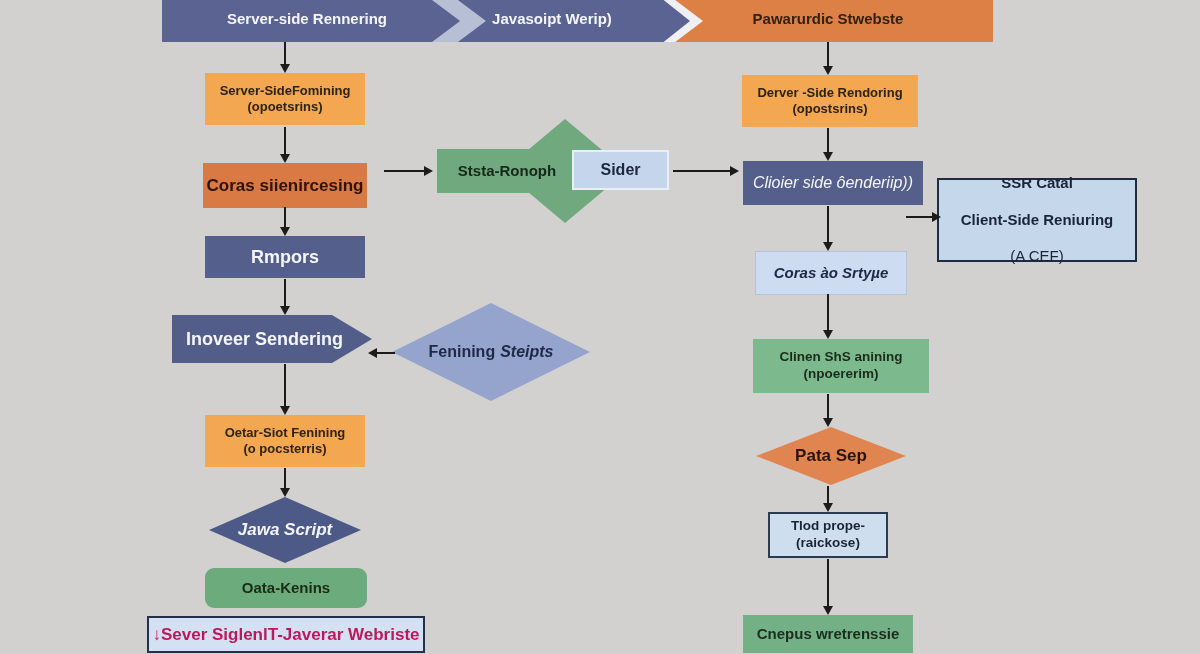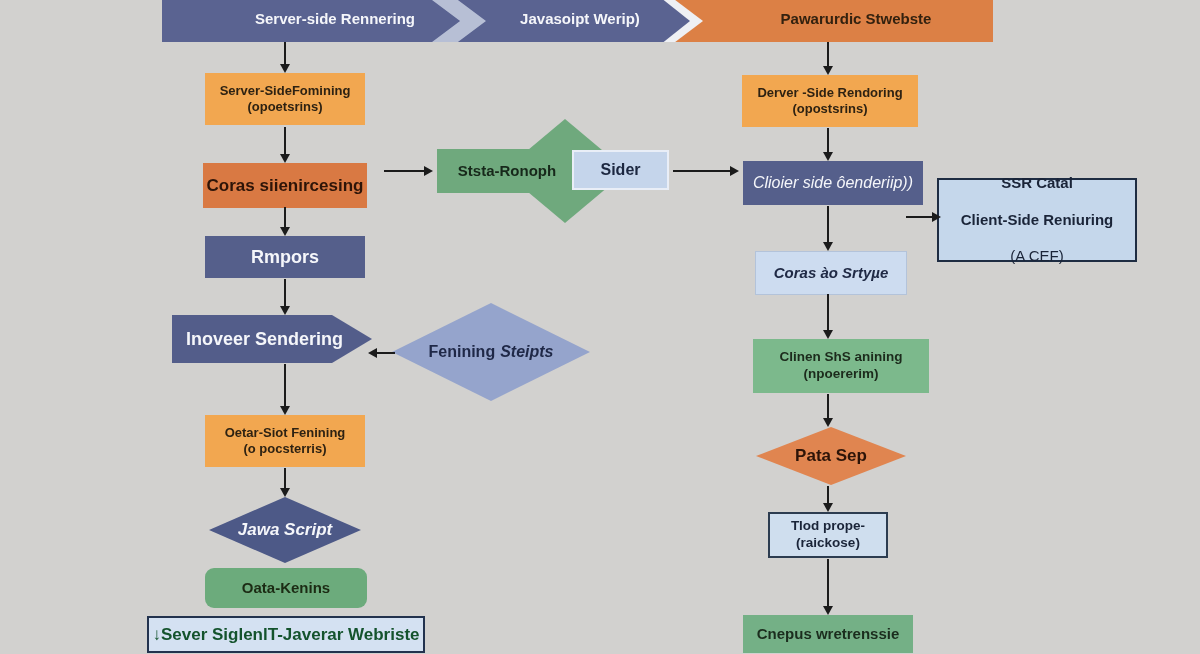--- a/index.html
+++ b/index.html
@@ -18,21 +18,21 @@
   .whitetext{color:#f5f6fa;}
   
   .banner-orange{left:658px;top:0;width:335px;height:42px;background:#dc8045;}
   .banner-white-chev{left:645px;top:0;width:58px;height:42px;background:#eef0f4;
     clip-path:polygon(0 0,52% 0,100% 50%,52% 100%,0 100%);}
   .banner-blue{left:162px;top:0;width:528px;height:42px;background:#5a6391;
     clip-path:polygon(0 0,95% 0,100% 50%,95% 100%,0 100%);}
   .banner-band{left:432px;top:0;width:54px;height:42px;background:#b7bfd5;
     clip-path:polygon(0 0,48% 0,100% 50%,48% 100%,0 100%,52% 50%);}
   .banner-text{position:absolute;top:0;height:36px;display:flex;align-items:center;
-    justify-content:center;font-weight:bold;font-size:15px;padding-left:28px;}
+    justify-content:center;font-weight:bold;font-size:15px;}
   
   .diamond{clip-path:polygon(50% 0,100% 50%,50% 100%,0 50%);}
   .rarrow{clip-path:polygon(0 0,80% 0,100% 50%,80% 100%,0 100%);}
   
   .av{position:absolute;width:2px;background:#1b1b1b;}
   .av::after{content:'';position:absolute;left:-4px;bottom:-9px;width:0;height:0;
     border-left:5px solid transparent;border-right:5px solid transparent;
     border-top:9px solid #1b1b1b;}
   .ah{position:absolute;height:2px;background:#1b1b1b;}
   .ah::after{content:'';position:absolute;top:-4px;right:-9px;width:0;height:0;
@@ -73,21 +73,21 @@
   <div class="node darktext" style="left:205px;top:415px;width:160px;height:52px;background:#f2a750;font-size:13px;font-weight:bold;">
     <span>Oetar-Siot Fenining</span>
     <span>(o pocsterris)</span>
   </div>
   <div class="node whitetext diamond it" style="left:209px;top:497px;width:152px;height:66px;background:#4d5987;font-size:17px;font-weight:bold;">
     <span>Jawa Script</span>
   </div>
   <div class="node" style="left:205px;top:568px;width:162px;height:40px;background:#6cab7c;font-size:15px;font-weight:bold;color:#1c2b14;border-radius:9px;">
     <span>Oata-Kenins</span>
   </div>
-  <div class="node" style="left:147px;top:616px;width:274px;height:33px;background:#d4e1f2;border:2px solid #22324e;font-size:17px;font-weight:bold;color:#14532d;">
+  <div class="node" style="left:147px;top:616px;width:274px;height:33px;background:#d4e1f2;border:2px solid #22324e;font-size:17px;font-weight:bold;color:#be185d;">
     <span>↓Sever SiglenlT-Javerar Webriste</span>
   </div>
 
   <div class="abs diamond" style="left:503px;top:119px;width:124px;height:104px;background:#6fa97d;"></div>
   <div class="node" style="left:437px;top:149px;width:140px;height:44px;background:#6fa97d;font-size:15px;font-weight:bold;color:#17281a;">
     <span>Ststa-Ronoph</span>
   </div>
   <div class="node" style="left:572px;top:150px;width:93px;height:36px;background:#c5d5eb;border:2px solid #e9eef7;font-size:16px;font-weight:bold;color:#1c2740;">
     <span>Sider</span>
   </div>

